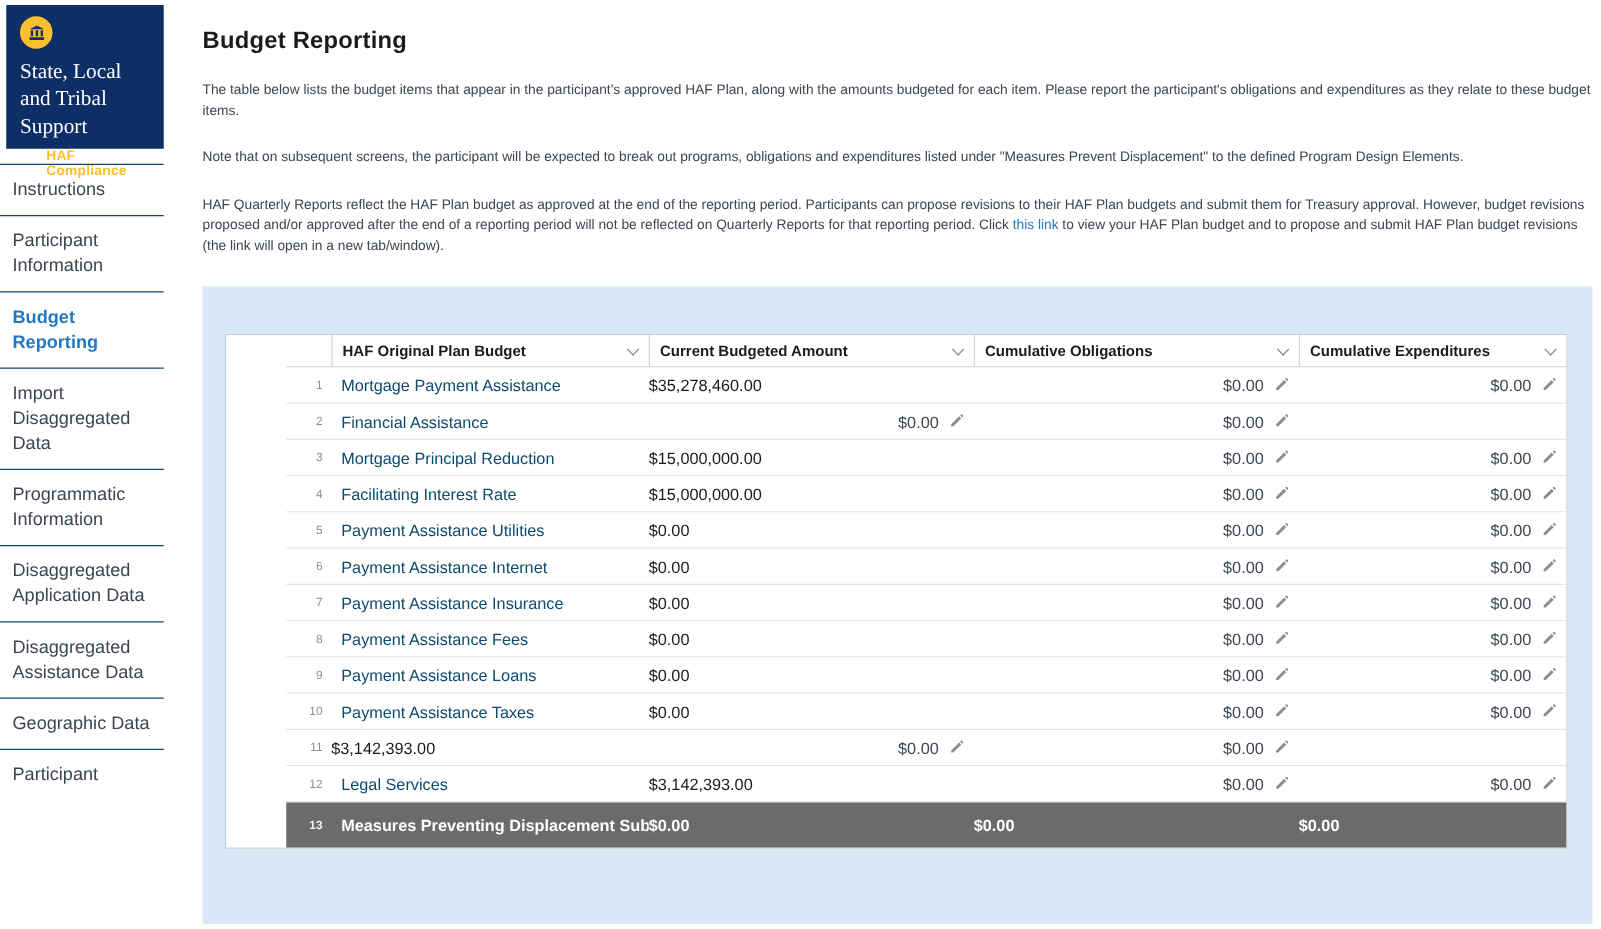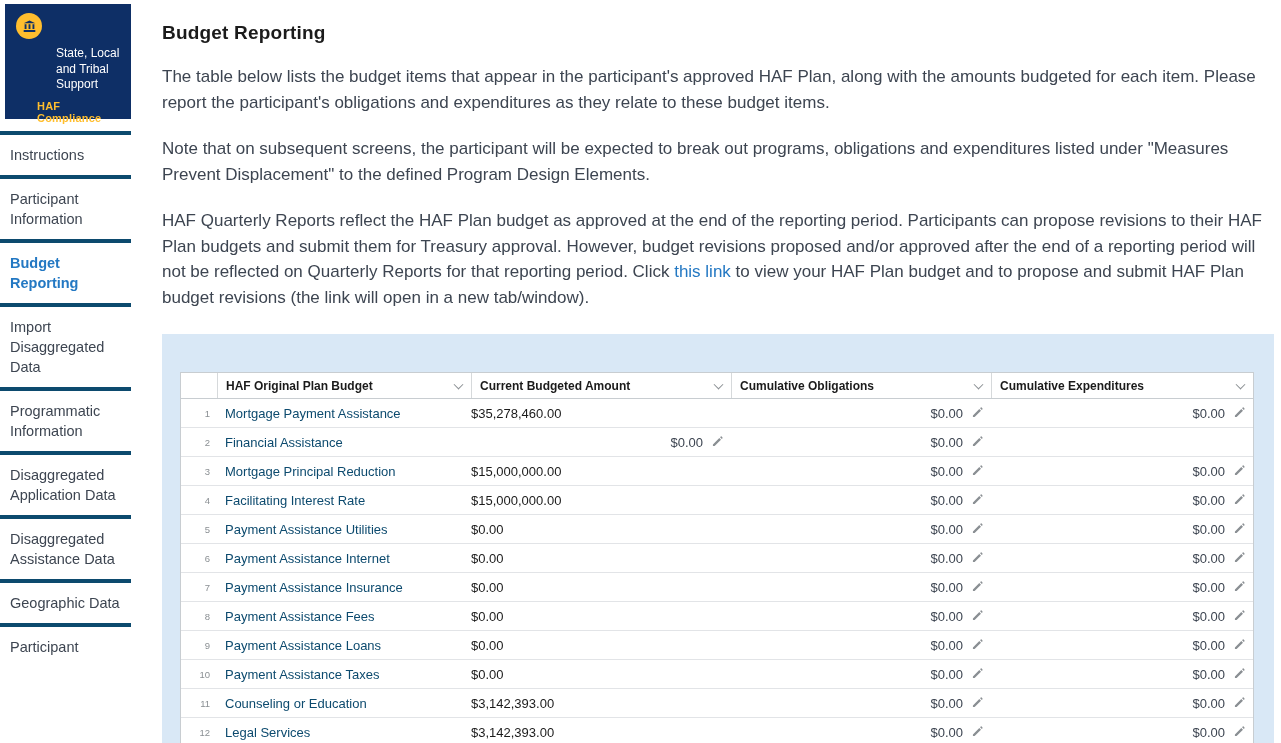--- a/index.html
+++ b/index.html
@@ -7,40 +7,40 @@
     font-family:"Liberation Sans", sans-serif; color:#3d4551; }
   .app { display:flex; width:1281px; height:743px; }
 
   
   .sidebar { flex:0 0 131px; width:131px; padding-top:4px; }
   .logo-box { background:var(--navy,#0e2f66); margin-left:5px; width:126px; height:115px;
     padding:9px 10px 8px 11px; color:#fff; }
   .logo-circle { width:26px; height:26px; border-radius:50%; background:var(--gold,#ffbe2e);
     display:flex; align-items:center; justify-content:center; margin-bottom:7px; }
   .logo-circle svg { width:15px; height:15px; }
-  .org { font-family:Liberation Sans, sans-serif; font-size:12px; line-height:1.3;margin-left:40px; }
+  .org { font-family:Liberation Serif, serif; font-size:17px; line-height:1.3; }
   .app-name { font-family:"Liberation Sans", sans-serif; font-weight:bold; font-size:11px;
     color:var(--gold,#ffbe2e); margin-top:7px; letter-spacing:.2px;padding-left:21px; }
   nav { display:block; margin-top:12px; }
-  .nav-item { display:block; border-top:4px solid #0c4a6e; padding:10px 8px 10px 10px;
+  .nav-item { display:block; border-top:1px solid #0c4a6e; padding:10px 8px 10px 10px;
     font-size:14.5px; line-height:1.38; color:#3d4551; text-decoration:none; cursor:pointer; }
   .nav-item.active { color:var(--accent,#2378c3); font-weight:bold; }
 
   
   main { flex:1; padding:16px 7px 0 31px; }
   h1 { font-size:19px; font-weight:bold; color:#1b1b1b; margin:6px 0 20px; letter-spacing:.2px; }
-  .para { font-size:17px; line-height:1.5; margin-bottom:21px; color:#3d4551; }
+  .para { font-size:11px; line-height:1.5; margin-bottom:21px; color:#3d4551; }
   .link { color:var(--accent,#2378c3); text-decoration:none; cursor:pointer; }
 
   
   .panel { background:var(--panel,#d9e8f6); margin-top:24px; padding:38px 18px 60px;
     min-height:470px; }
   .grid { width:1074px; background:#fff; border:1px solid #c8cdd1; font-size:13px; }
   .tr { display:grid; grid-template-columns:36px 254px 260px 260px 1fr; align-items:center;
-    height:29px; border-bottom:1px solid #e2e4e7; background:#fff; }
+    height:29px; border-bottom:1px solid #e2e4e7; background:#fff;margin-left:48px; }
   .tr.head { height:26px; border-bottom:1px solid #c8cdd1; }
   .th { position:relative; height:100%; display:flex; align-items:center;
     font-size:12px; font-weight:bold; color:#1b1b1b; padding:0 22px 0 8px;
     border-left:1px solid #d6d9db; cursor:pointer; white-space:nowrap; overflow:hidden; }
   .chev { position:absolute; right:9px; top:50%; width:7px; height:7px;
     border-right:1.5px solid #8a8f93; border-bottom:1.5px solid #8a8f93;
     transform:translateY(-70%) rotate(45deg); }
   .td { overflow:hidden; white-space:nowrap; }
   .td.num { font-size:9.5px; color:#8a8f93; text-align:right; padding-right:7px; }
   .td.item { font-weight:normal; color:#0c4a6e; padding-left:8px; font-size:13px; }
@@ -331,21 +331,20 @@
               <button class="pencil">
                 <svg>
                   <use href="#i-pencil"></use>
                 </svg>
               </button>
             </div>
         </div>
 
         <div class="tr">
           <div class="td num">11</div>
-          <div class="td item">Counseling or Education</div>
           <div class="td amt">$3,142,393.00</div>
           <div class="td edit">
               <span>$0.00</span>
               <button class="pencil">
                 <svg>
                   <use href="#i-pencil"></use>
                 </svg>
               </button>
             </div>
           <div class="td edit">

